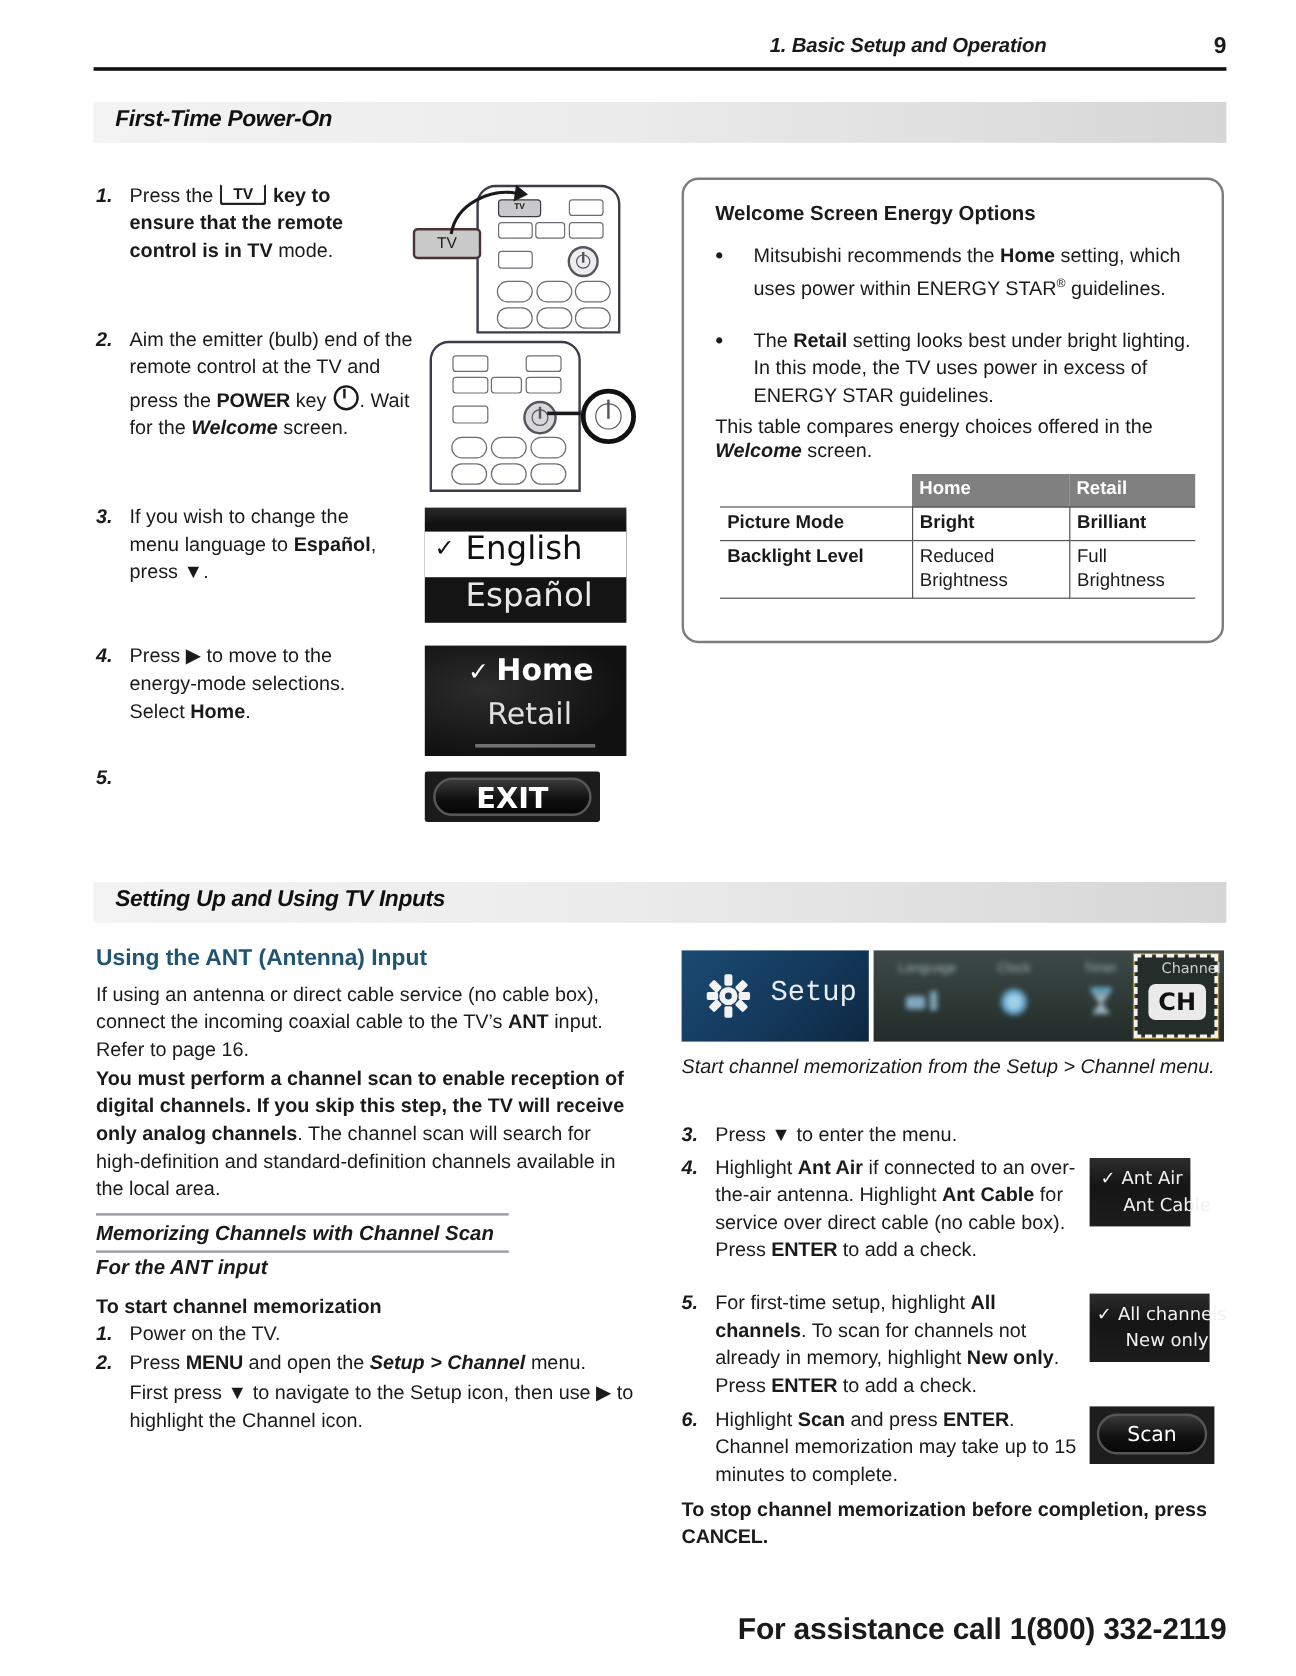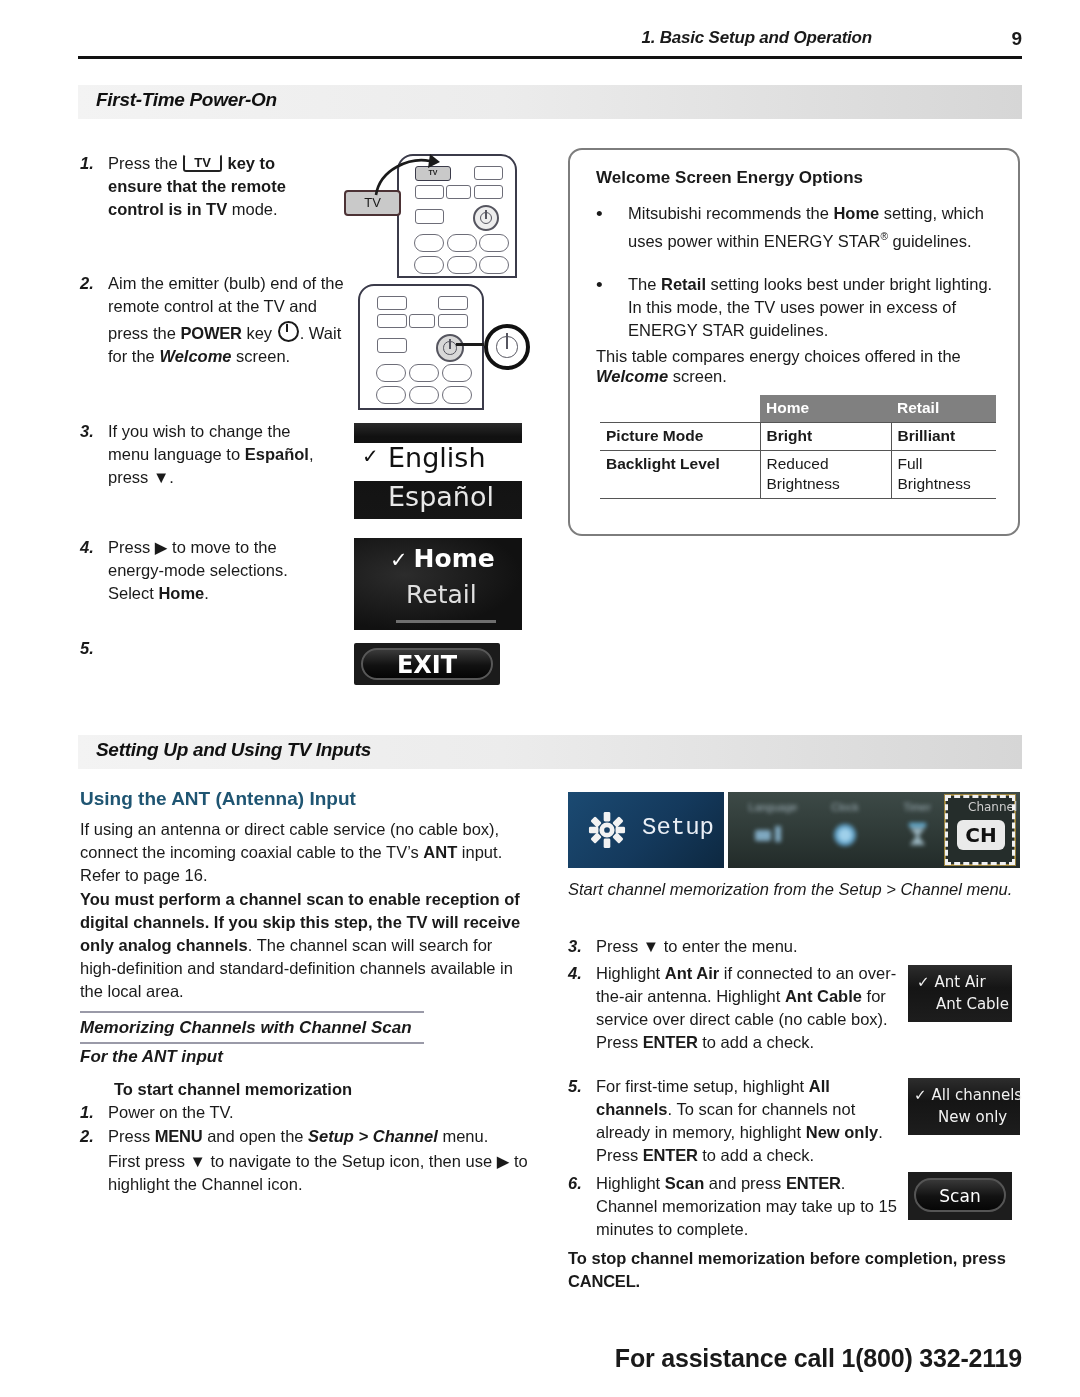--- a/index.html
+++ b/index.html
@@ -376,25 +376,25 @@
 
   .osd-small {
     position: absolute;
     background: linear-gradient(to bottom, #2d2d2d 0%, #151515 40%, #1d1d1d 100%);
     color: #f2f2f2;
     font-family: "DejaVu Sans", sans-serif;
   }
   .osd-small .r { position: absolute; font-size: 15px; white-space: nowrap; }
   .osd-small .r .chk { margin-right: 5px; }
 
-  #osd-ant   { left: 908px; top: 965px;  width: 104px; height: 57px; }
+  #osd-ant   { left: 908px; top: 965px;  width: 84px; height: 57px; }
   #osd-ant .r1 { left: 9px;  top: 8px; }
   #osd-ant .r2 { left: 28px; top: 30px; }
 
-  #osd-chan  { left: 908px; top: 1078px; width: 112px; height: 57px; }
+  #osd-chan  { left: 908px; top: 1078px; width: 100px; height: 57px; }
   #osd-chan .r1 { left: 6px;  top: 8px; }
   #osd-chan .r2 { left: 30px; top: 30px; }
 
   #osd-scan  { left: 908px; top: 1172px; width: 104px; height: 48px;
                background: #1d1d1d; }
   #osd-scan .btn {
     position: absolute; left: 6px; top: 6px; width: 92px; height: 34px;
     border: 2px solid #555; border-radius: 17px;
     background: linear-gradient(to bottom, #383838 0%, #121212 55%, #060606 100%);
     color: #fff; font-size: 17px; text-align: center; line-height: 32px;
@@ -607,21 +607,21 @@
 <div class="blk" style="left:80px; top:888px; width:444px;">
   <span class="b">You must perform a channel scan to enable reception of digital channels.  If you skip this step, the TV will receive only analog channels</span><span>.  The channel scan will search for high-definition and standard-definition channels available in the local area.</span>
 </div>
 
 <div class="rule-thin" style="left:80px; top:1011px; width:344px;"></div>
 <div class="ital-head" style="left:80px; top:1018px;">Memorizing Channels with Channel Scan</div>
 <div class="rule-thin" style="left:80px; top:1042px; width:344px;"></div>
 
 <div class="ital-head" style="left:80px; top:1047px;">For the ANT input</div>
 
-<div class="blk b" style="left:80px; top:1078px;margin-left:34px;">To start channel memorization</div>
+<div class="blk b" style="left:80px; top:1078px;">To start channel memorization</div>
 
 <div class="step" style="left:80px; top:1101px; width:400px;">
   <div class="num">1.</div>
   <div class="body">Power on the TV.</div>
 </div>
 
 <div class="step" style="left:80px; top:1125px; width:455px;">
   <div class="num">2.</div>
   <div class="body">
     <span>Press </span><span class="cond">MENU</span><span> and open the </span><span class="bi">Setup &gt; Channel</span><span> menu.</span>

